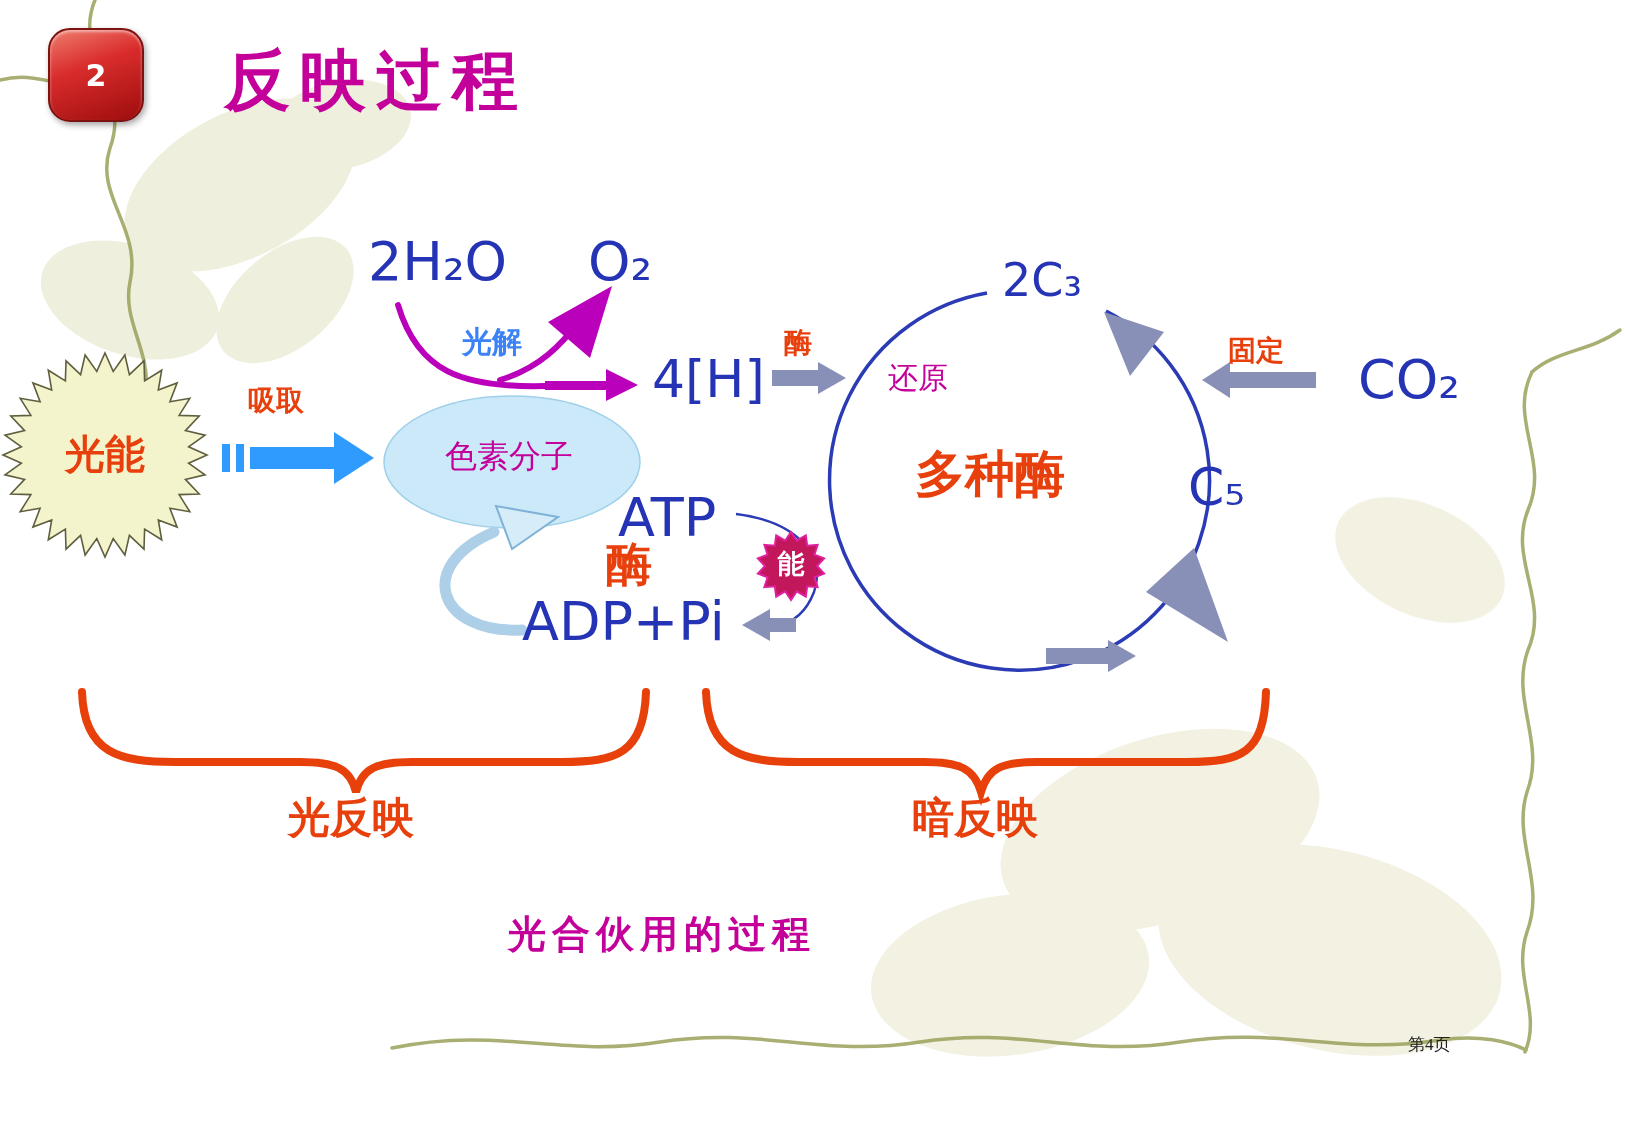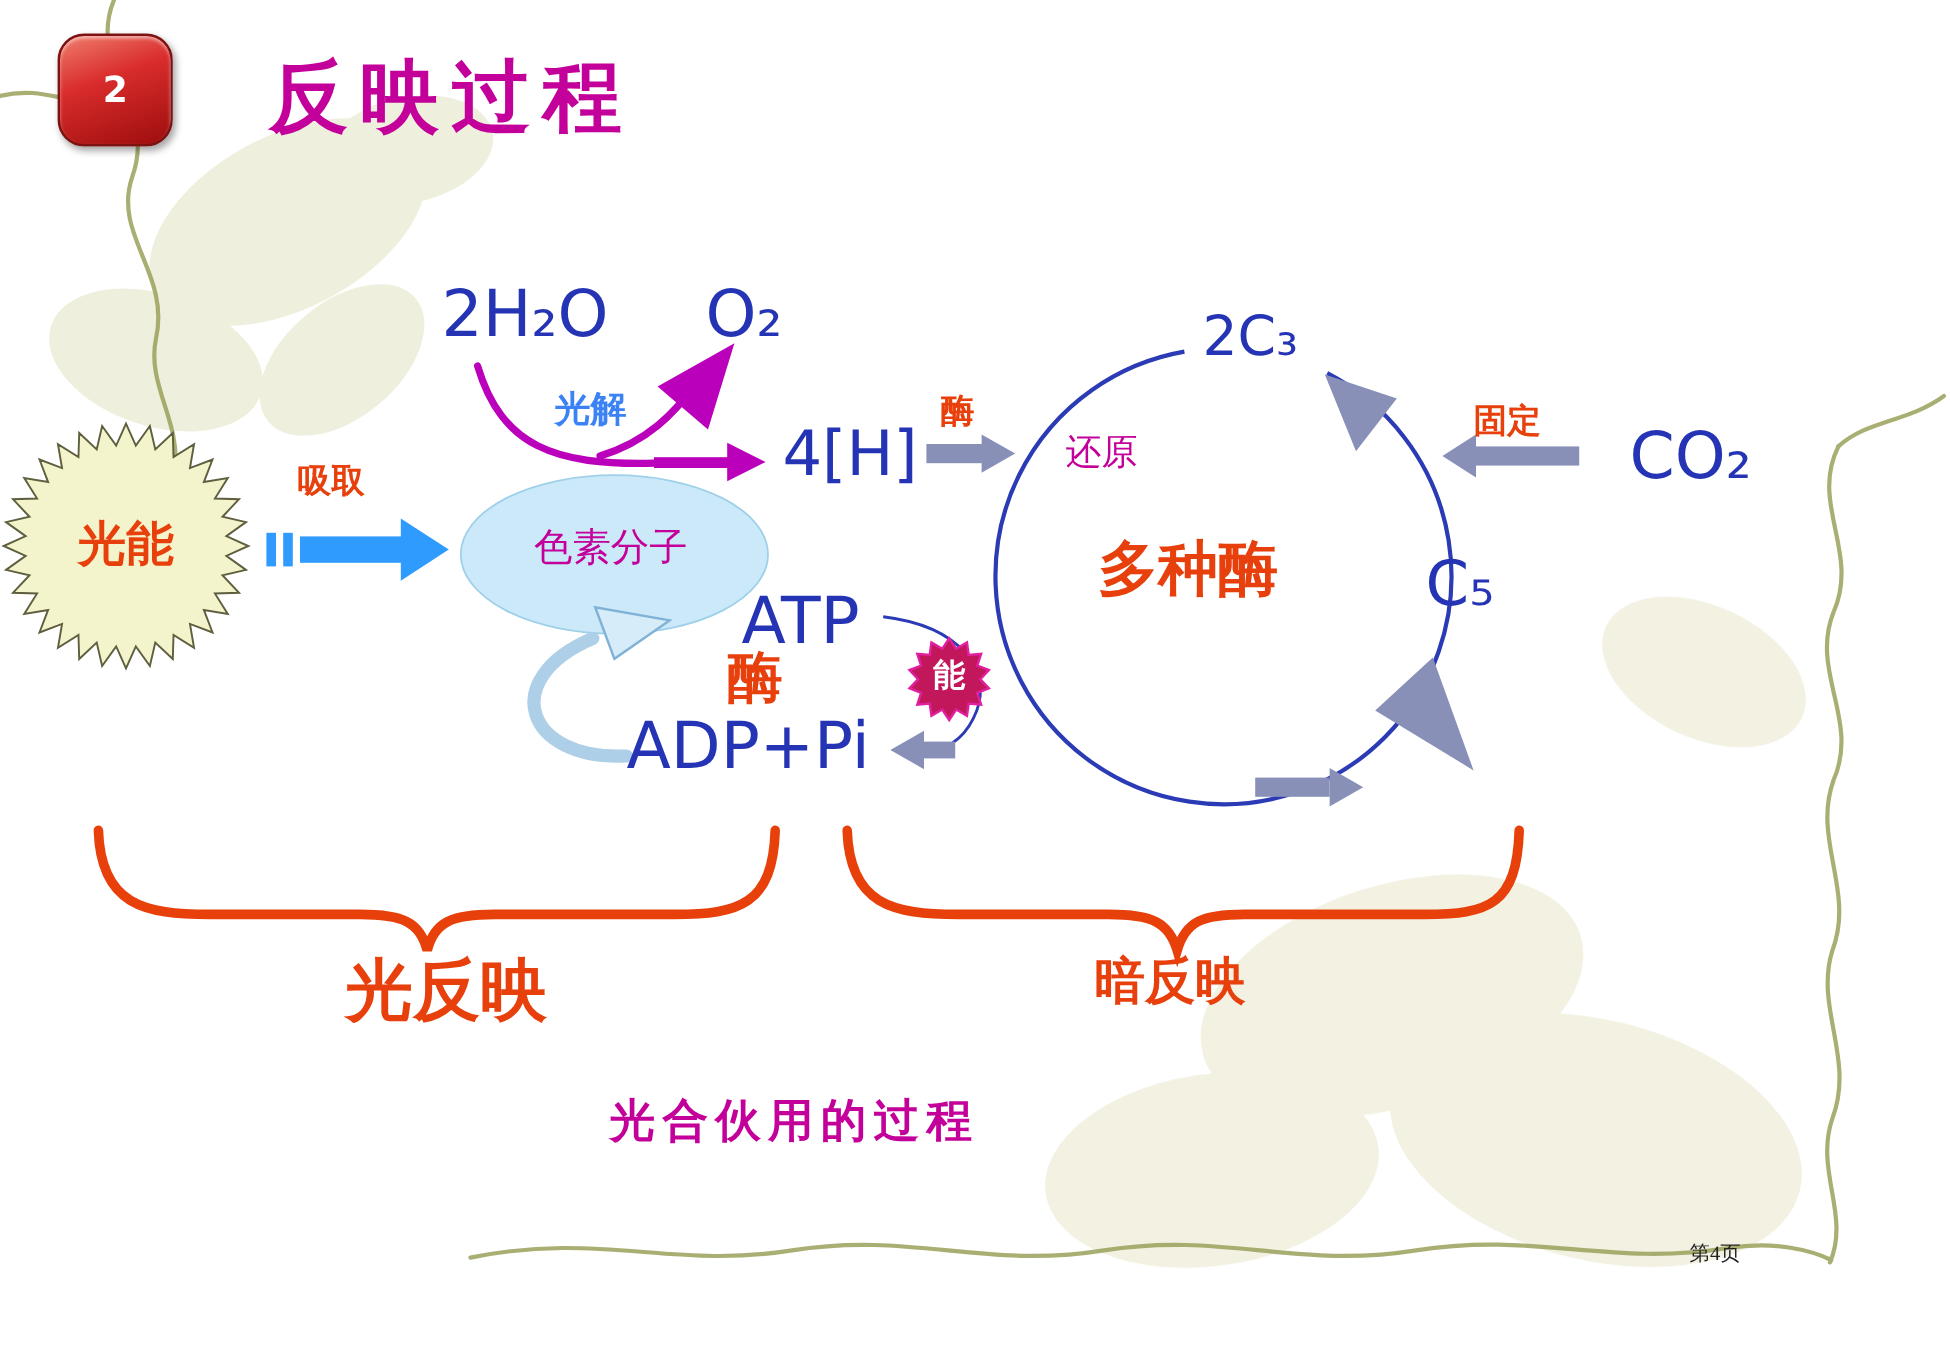--- a/index.html
+++ b/index.html
@@ -133,19 +133,19 @@
   <div class="lbl chem" style="left:522px;top:594px;font-size:54px;">ADP+Pi</div>
 
   <div class="lbl cn redorange" style="left:784px;top:328px;font-size:28px;">酶</div>
   <div class="lbl cn magenta" style="left:888px;top:362px;font-size:30px;font-weight:normal;">还原</div>
   <div class="lbl chem" style="left:1002px;top:256px;font-size:46px;">2C₃</div>
   <div class="lbl cn redorange" style="left:1228px;top:336px;font-size:28px;text-align:center;">固定</div>
   <div class="lbl chem" style="left:1358px;top:352px;font-size:54px;">CO₂</div>
   <div class="lbl cn redorange" style="left:915px;top:448px;font-size:50px;">多种酶</div>
   <div class="lbl chem" style="left:1188px;top:460px;font-size:52px;">C₅</div>
 
-  <div class="lbl cn redorange" style="left:288px;top:796px;font-size:56px;">光反映</div>
+  <div class="lbl cn redorange" style="left:288px;top:796px;font-size:42px;">光反映</div>
   <div class="lbl cn redorange" style="left:912px;top:796px;font-size:42px;">暗反映</div>
 
   <div class="lbl cn" id="caption">光合伙用的过程</div>
   <div class="lbl" id="page-num">第4页</div>
 
 </div>
 
 </body></html>

